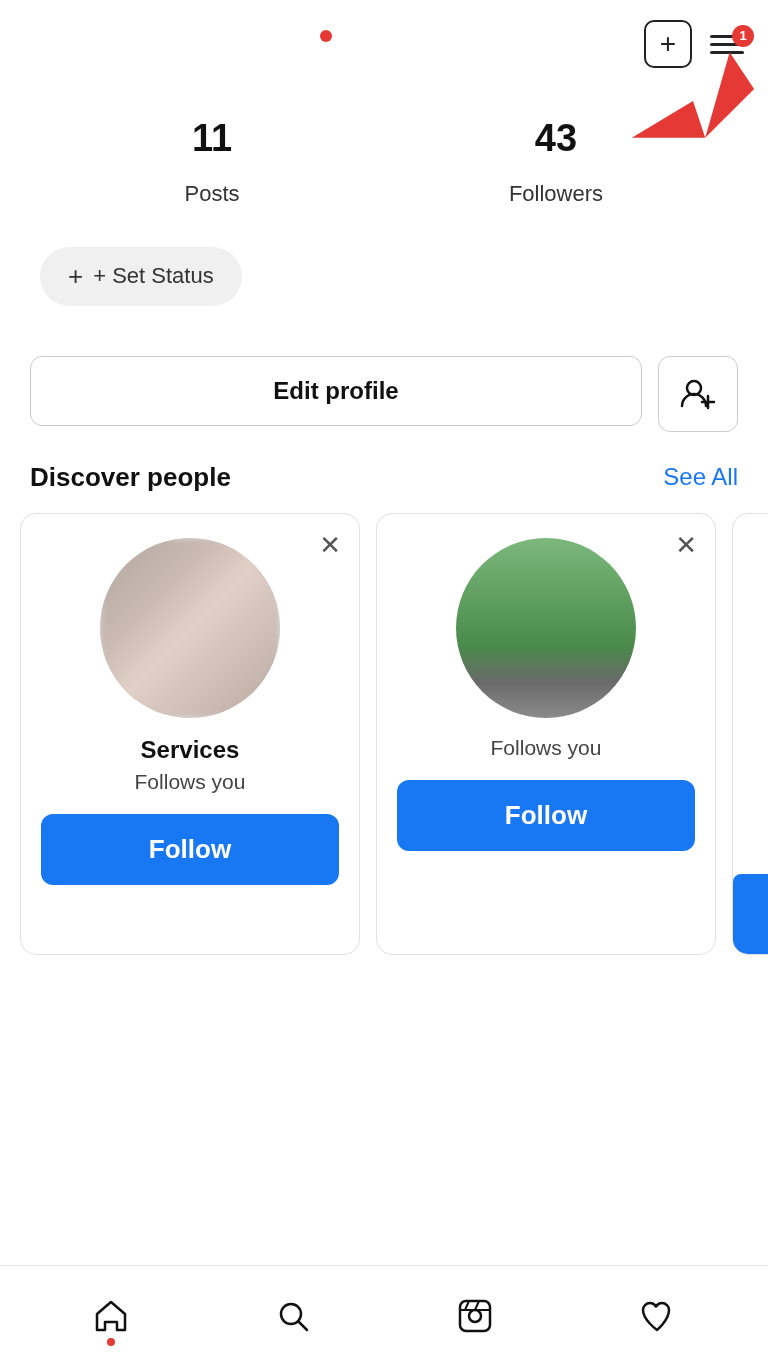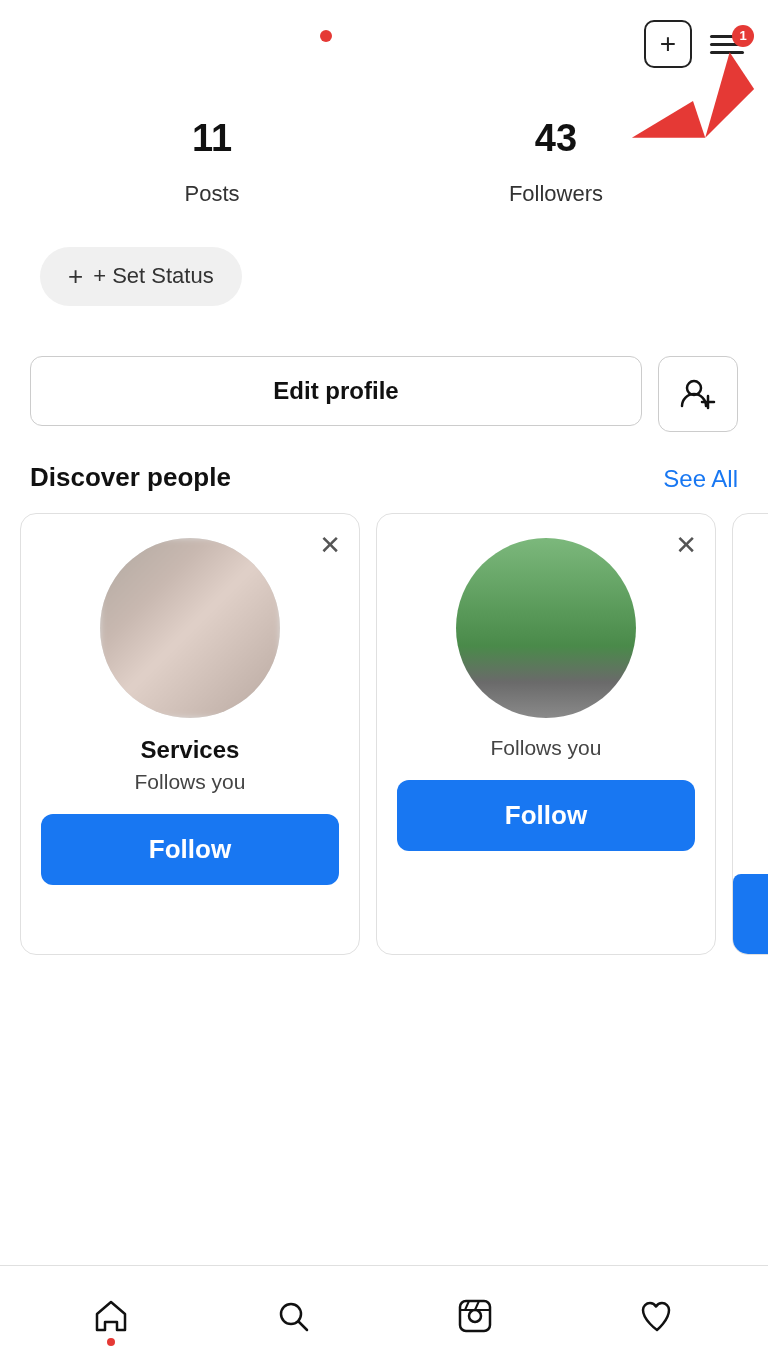--- a/index.html
+++ b/index.html
@@ -171,21 +171,21 @@
       justify-content: center;
       cursor: pointer;
       font-size: 26px;
       color: #111;
     }
 
     
     .discover-header {
       display: flex;
       justify-content: space-between;
-      align-items: flex-end;
+      align-items: center;
       padding: 10px 30px 20px;
     }
     .discover-title {
       font-size: 26px;
       font-weight: 600;
       color: #111;
     }
     .see-all-link {
       font-size: 24px;
       color: #1877f2;

